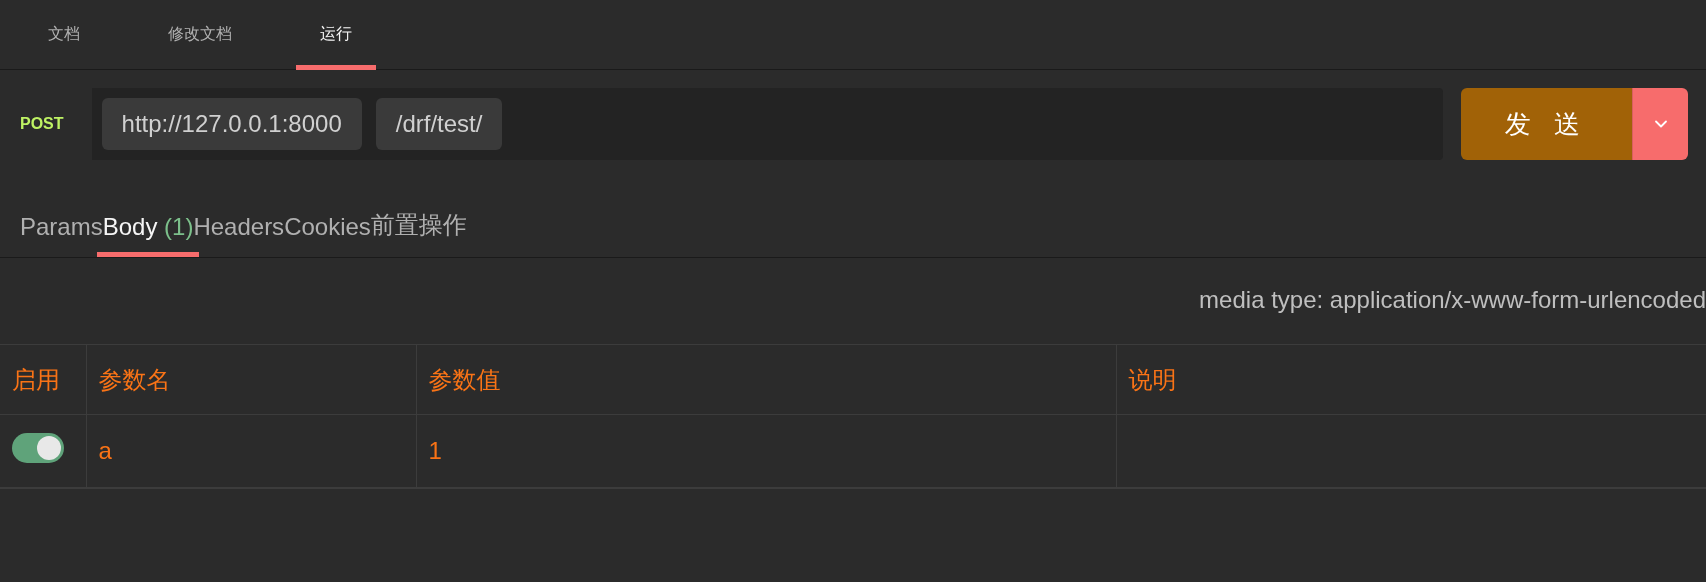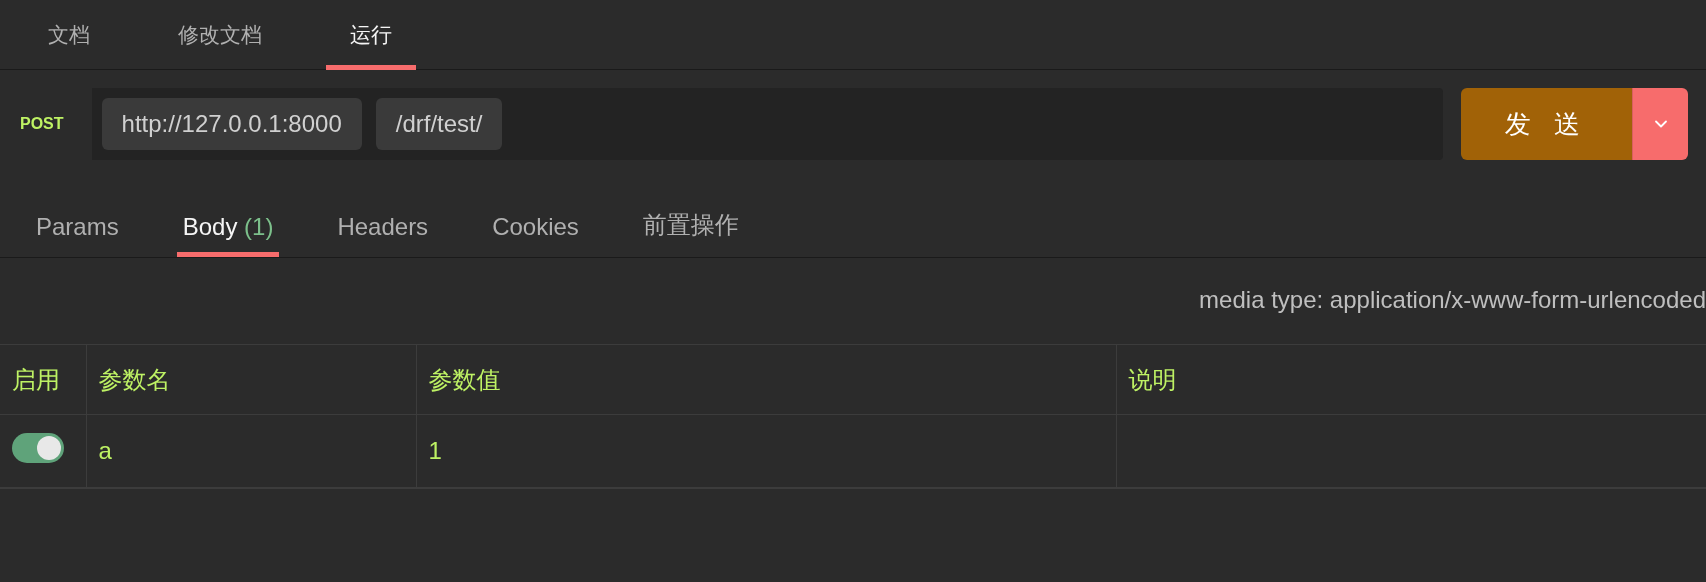--- a/index.html
+++ b/index.html
@@ -27,21 +27,21 @@
     }
     .top-tab {
       padding: 0 24px;
       height: 70px;
       display: flex;
       align-items: center;
       color: #b0b0b0;
       cursor: pointer;
       margin-right: 40px;
       position: relative;
-      font-size: 21px;
+      font-size: 16px;
     }
     .top-tab.active {
       color: #f5f5f5;
     }
     .top-tab.active::after {
       content: "";
       position: absolute;
       left: 0;
       right: 0;
       bottom: 0;
@@ -125,23 +125,22 @@
     .send-dropdown svg {
       width: 20px;
       height: 20px;
     }
 
     
     .sub-tabs {
       display: flex;
       align-items: flex-end;
       height: 80px;
-      padding-left: 36px;
+      padding-left: 20px;
       border-bottom: 1px solid #1a1a1a;
-      gap: 64px;
     }
     .sub-tab {
       padding-bottom: 16px;
       color: #b0b0b0;
       cursor: pointer;
       position: relative;
       font-size: 24px;
     }
     .sub-tab.active {
       color: #f5f5f5;
@@ -172,21 +171,21 @@
       width: 100%;
       border-collapse: collapse;
     }
     .params-table th, .params-table td {
       border: 1px solid #3c3c3c;
       border-left: none;
       border-right: none;
       text-align: left;
       font-weight: 400;
       font-size: 24px;
-      color: #bef264;
+      color: #f97316;
       padding: 18px 12px;
       height: 70px;
     }
     .params-table th:first-child, .params-table td:first-child {
       border-left: none;
     }
     .params-table th, .params-table td {
       border-right: 1px solid #3c3c3c;
     }
     .params-table th:last-child, .params-table td:last-child {

